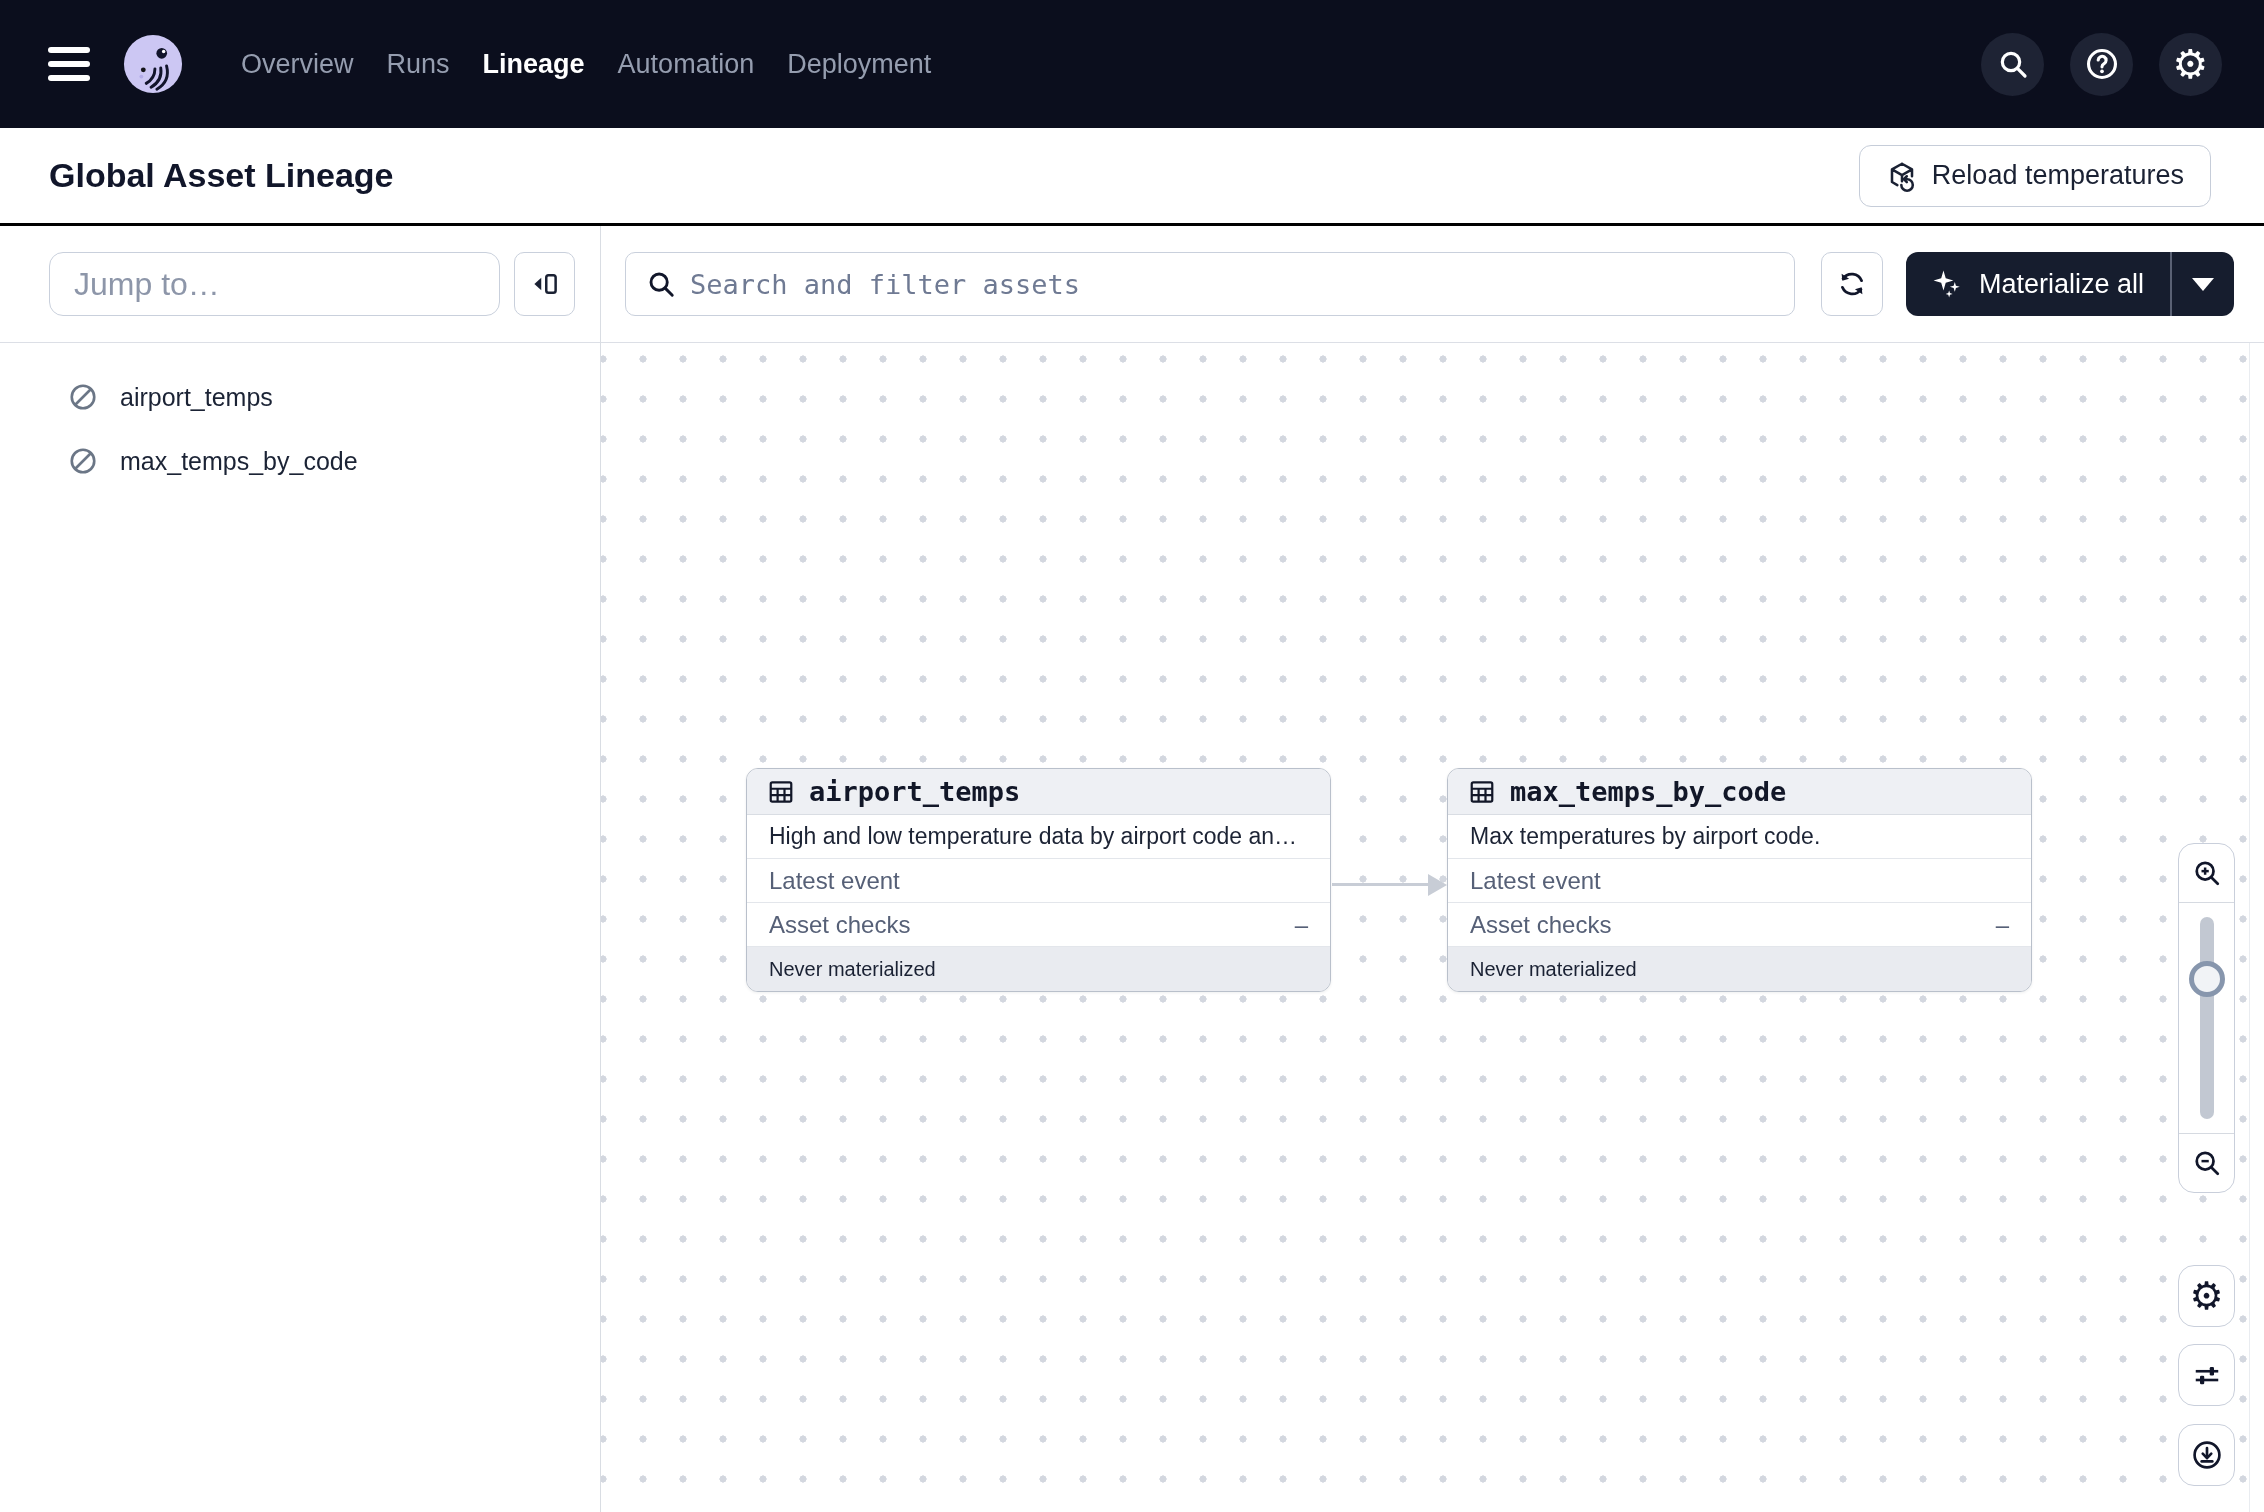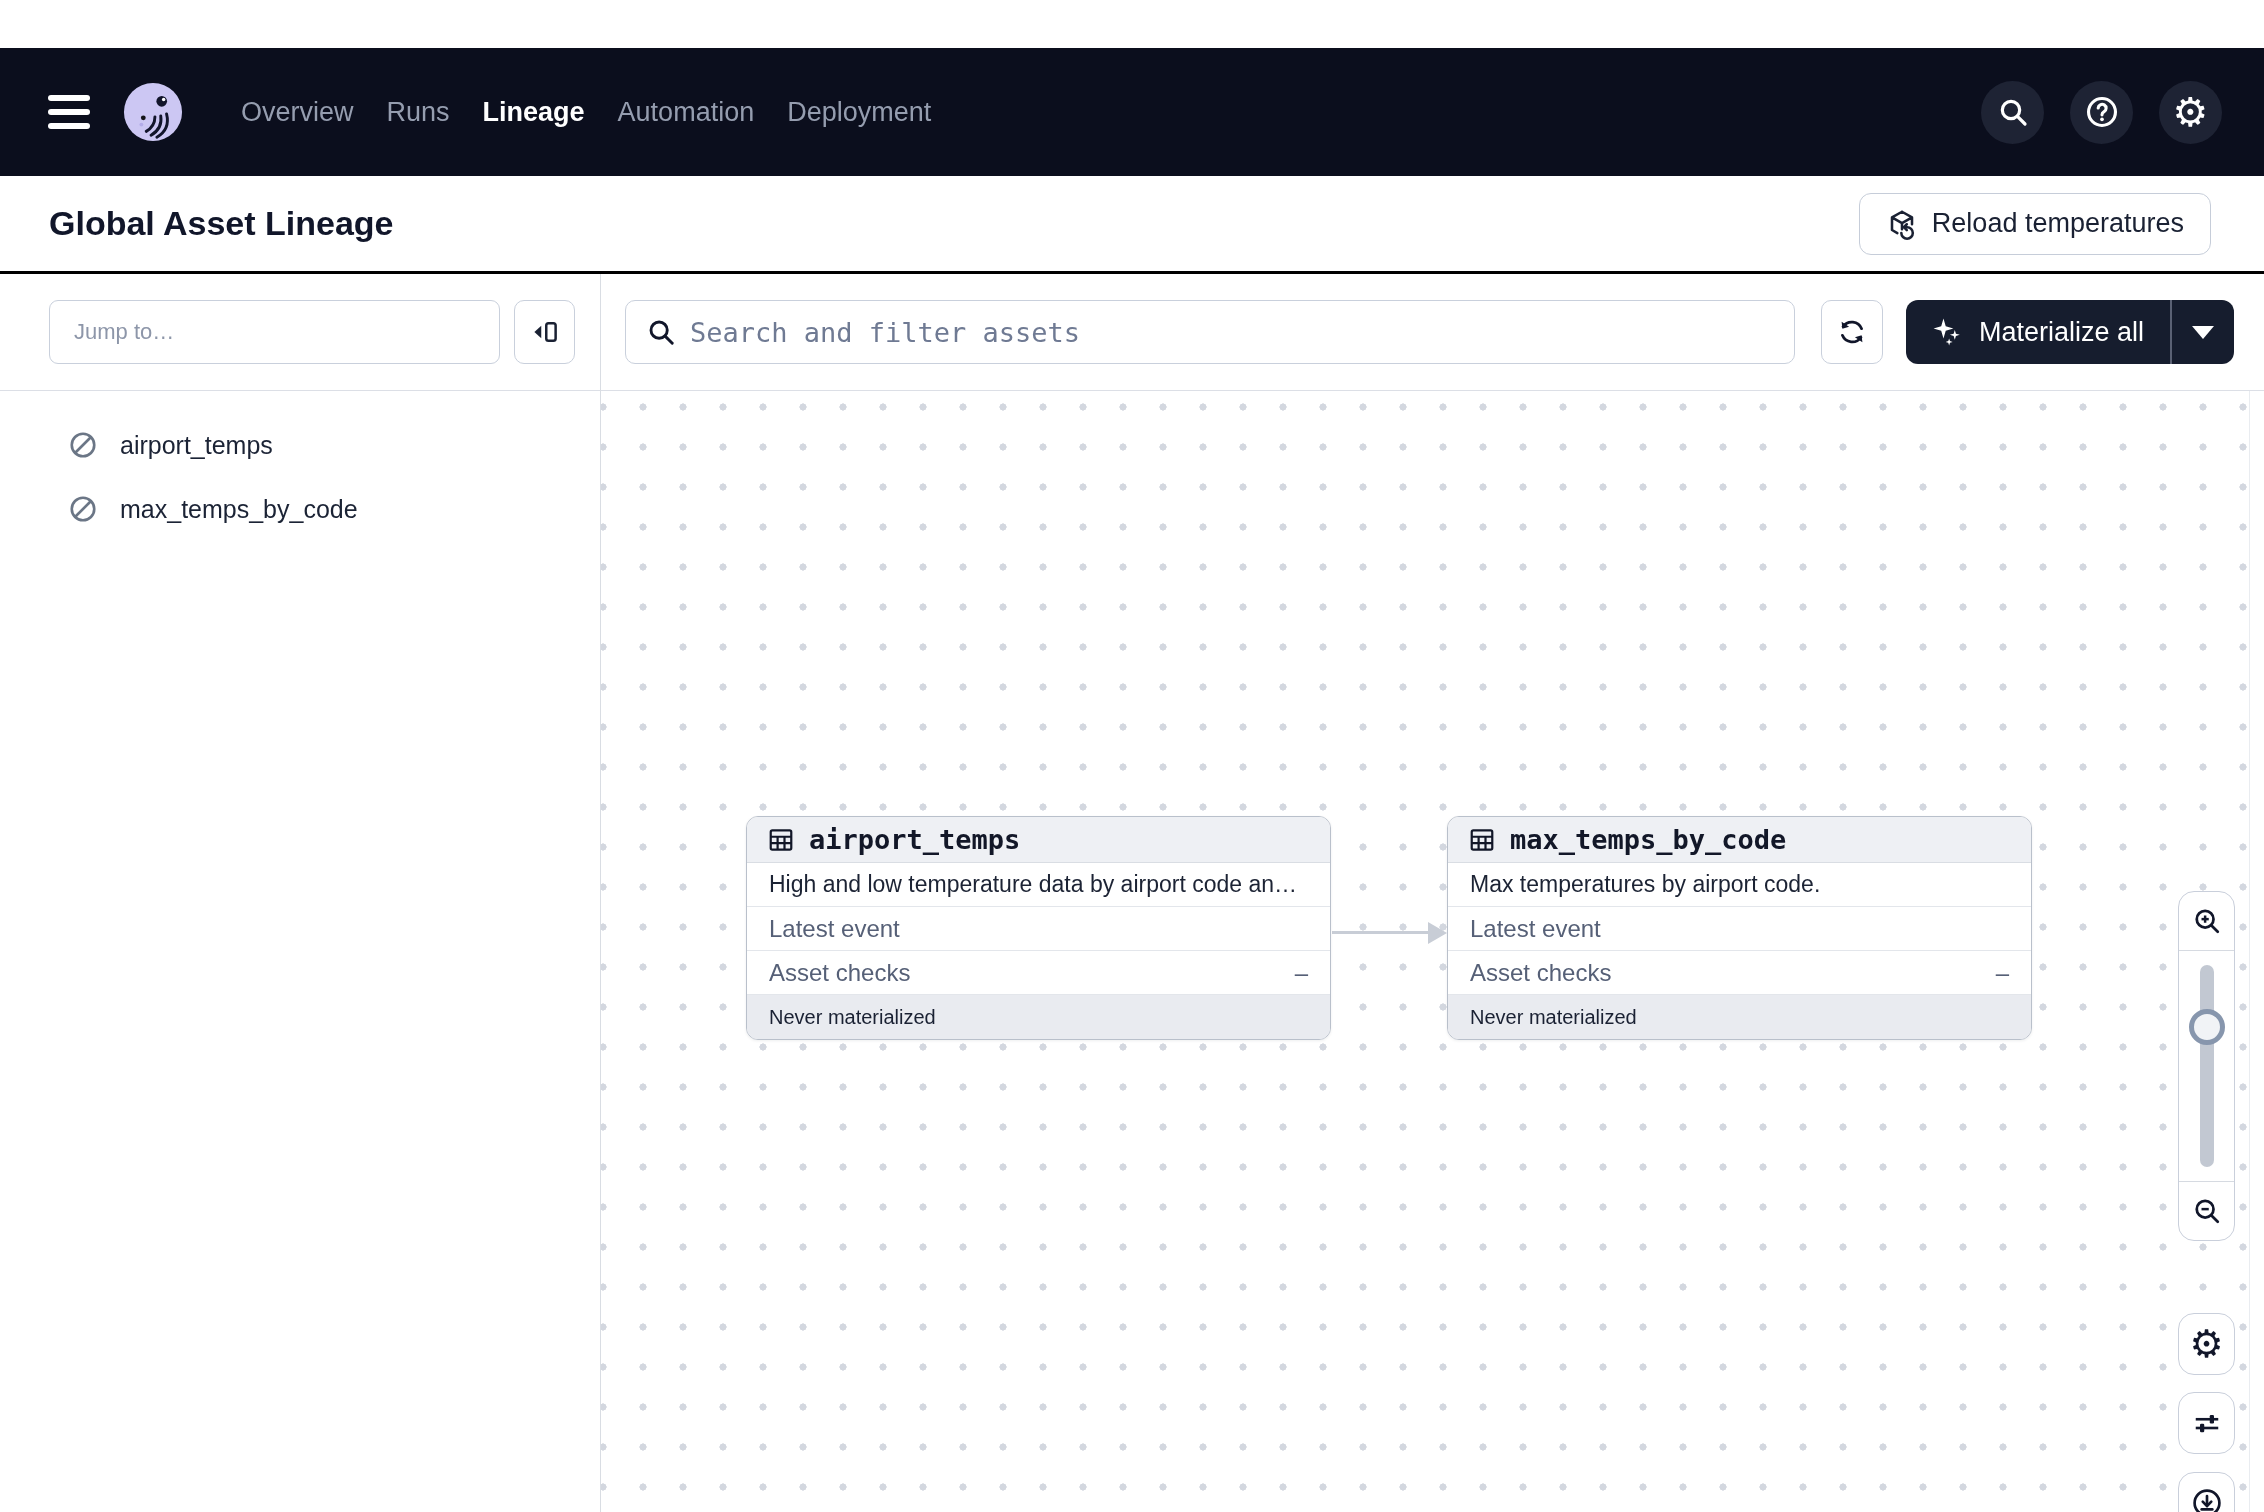--- a/index.html
+++ b/index.html
@@ -1,20 +1,20 @@
 <!DOCTYPE html>
 <html><head>
 <meta charset="utf-8">
 <style>
   * { margin:0; padding:0; box-sizing:border-box; }
   html,body { width:2264px; height:1512px; overflow:hidden; background:#fff;
               font-family:"Liberation Sans","DejaVu Sans",sans-serif; }
 
   
-  .topnav { height:128px; background:#0b0e1d; display:flex; align-items:center;margin-top:48px; }
+  .topnav { height:128px; background:#0b0e1d; display:flex; align-items:center; }
   .hamburger { width:42px; height:34px; margin-left:48px; display:flex; flex-direction:column;
                justify-content:space-between; cursor:pointer; }
   .hamburger span { display:block; height:6px; border-radius:3px; background:#fff; }
   .logo { width:62px; height:62px; margin-left:32px; border-radius:50%; overflow:hidden; flex:none; }
   .navlinks { display:flex; gap:33px; margin-left:57px; }
   .navlink { font-size:27px; color:#959daf; font-weight:500; cursor:pointer; }
   .navlink.active { color:#ffffff; font-weight:700; }
   .topnav-right { margin-left:auto; margin-right:42px; display:flex; gap:26px; }
   .nav-iconbtn { width:63px; height:63px; border-radius:50%; background:#1e2334;
                  display:flex; align-items:center; justify-content:center; cursor:pointer; }
@@ -26,21 +26,21 @@
   .reload-btn { position:absolute; right:53px; top:50%; transform:translateY(-50%);
                 height:62px; padding:0 26px; display:flex; align-items:center; gap:14px;
                 border:1.5px solid #c6cdd9; border-radius:12px; background:#fff;
                 font-size:27px; color:#1a2133; cursor:pointer; }
 
   
   .content { display:flex; height:1286px; }
   .sidebar { width:601px; flex:none; border-right:1.5px solid #d9dde3; background:#fff; }
   .sidebar-toolbar { height:117px; border-bottom:1px solid #dcdfe6; display:flex; align-items:center; }
   .jump-input { margin-left:49px; width:451px; height:64px; border:1.5px solid #c9d0dc;
-                border-radius:9px; padding:0 24px; font-size:22px; color:#1a2133; outline:none; }
+                border-radius:14px; padding:0 24px; font-size:32px; color:#1a2133; outline:none; }
   .jump-input::placeholder { color:#8d96a9; }
   .collapse-btn { margin-left:14px; width:61px; height:64px; border:1.5px solid #c9d0dc;
                   border-radius:10px; background:#fff; display:flex; align-items:center;
                   justify-content:center; cursor:pointer; }
   .asset-list { list-style:none; padding-top:22px; }
   .asset-item { display:flex; align-items:center; gap:22px; padding:0 0 0 68px; height:64px;
                 font-size:25px; color:#1b2335; cursor:pointer; }
 
   
   .main { flex:1; display:flex; flex-direction:column; position:relative; }

